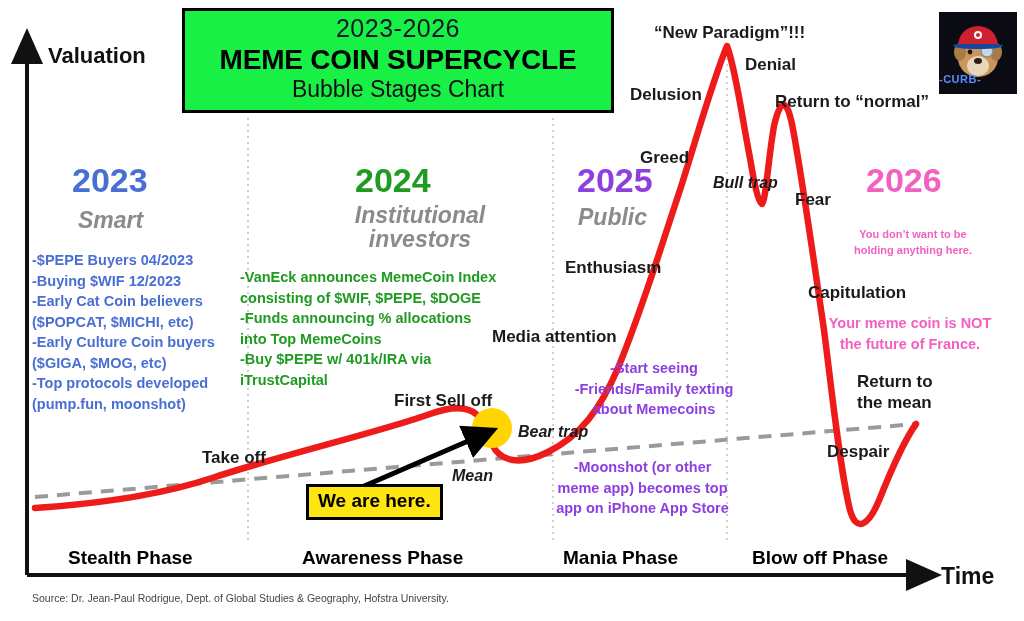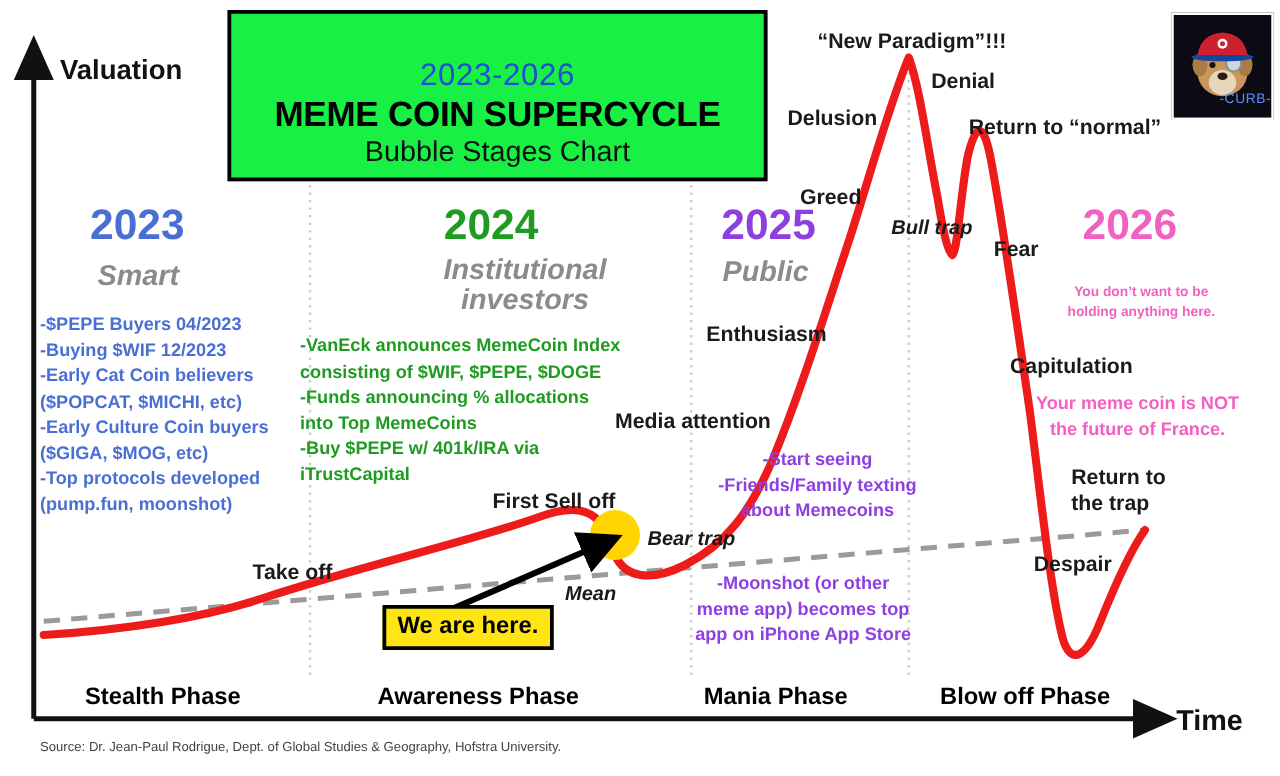--- a/index.html
+++ b/index.html
@@ -7,21 +7,21 @@
   #stage{position:relative;width:1024px;height:621px;overflow:hidden;background:#ffffff;}
   #svg-layer{position:absolute;left:0;top:0;width:1024px;height:621px;}
   .abs{position:absolute;}
 
   
   #title-box{
     left:182px;top:8px;width:432px;
     background:#19f045;border:3px solid #000;
     text-align:center;padding:3px 0 7px 0;box-sizing:border-box;
   }
-  #title-line1{font-size:25px;color:#1d4ed8;letter-spacing:.5px;line-height:1.18;margin-top:32px;}
+  #title-line1{font-size:25px;color:#0f172a;letter-spacing:.5px;line-height:1.18;}
   #title-line2{font-size:28px;font-weight:bold;color:#000;line-height:1.15;letter-spacing:-.2px;}
   #title-line3{font-size:23px;color:#111;line-height:1.2;}
 
   
   #valuation-label{left:48px;top:43px;font-size:22px;font-weight:bold;color:#111;}
   #time-label{left:941px;top:563px;font-size:23px;font-weight:bold;color:#111;}
 
   
   .year-head{font-size:34px;font-weight:bold;line-height:1;}
   .year-sub{font-size:23px;font-style:italic;font-weight:bold;color:#8b8b8b;line-height:1.05;}
@@ -78,22 +78,22 @@
 
   
   #source-note{left:32px;top:592px;font-size:10.5px;color:#444;}
 
   
   #avatar-badge{
     left:937px;top:10px;width:78px;height:82px;
     background:#0b0b14;border:2px solid #ffffff;overflow:hidden;
   }
   #avatar-curb{
-    position:absolute;left:0;bottom:9px;width:100%;text-align:right;
-    font-size:11px;font-weight:normal;color:#5b8dff;letter-spacing:.5px;
+    position:absolute;left:0;bottom:9px;width:100%;text-align:left;
+    font-size:11px;font-weight:bold;color:#5b8dff;letter-spacing:.5px;
   }
 </style>
 </head>
 <body>
 
 <div id="stage">
 
   <svg id="svg-layer" viewBox="0 0 1024 621">
     <defs>
       <marker id="arrowhead-x" markerWidth="9" markerHeight="9" refX="7" refY="4" orient="auto">
@@ -210,21 +210,21 @@
   <div class="abs stage-label" id="lbl-delusion">Delusion</div>
   <div class="abs stage-label" id="lbl-newparadigm">“New Paradigm”!!!</div>
   <div class="abs stage-label" id="lbl-denial">Denial</div>
   <div class="abs stage-italic" id="lbl-bulltrap">Bull trap</div>
   <div class="abs stage-label" id="lbl-returnnormal">Return to “normal”</div>
   <div class="abs stage-label" id="lbl-fear">Fear</div>
   <div class="abs stage-label" id="lbl-capitulation">Capitulation</div>
   <div class="abs stage-label" id="lbl-despair">Despair</div>
   <div class="abs stage-label" id="lbl-returnmean">
     <div>Return to</div>
-    <div>the trap</div>
+    <div>the mean</div>
   </div>
 
   <div class="abs" id="wearehere-box">We are here.</div>
 
   <div class="abs phase-label" id="phase-stealth">Stealth Phase</div>
   <div class="abs phase-label" id="phase-awareness">Awareness Phase</div>
   <div class="abs phase-label" id="phase-mania">Mania Phase</div>
   <div class="abs" id="source-note">Source: Dr. Jean-Paul Rodrigue, Dept. of Global Studies &amp; Geography, Hofstra University.</div>
 
   <div class="abs phase-label" id="phase-blowoff">Blow off Phase</div>

